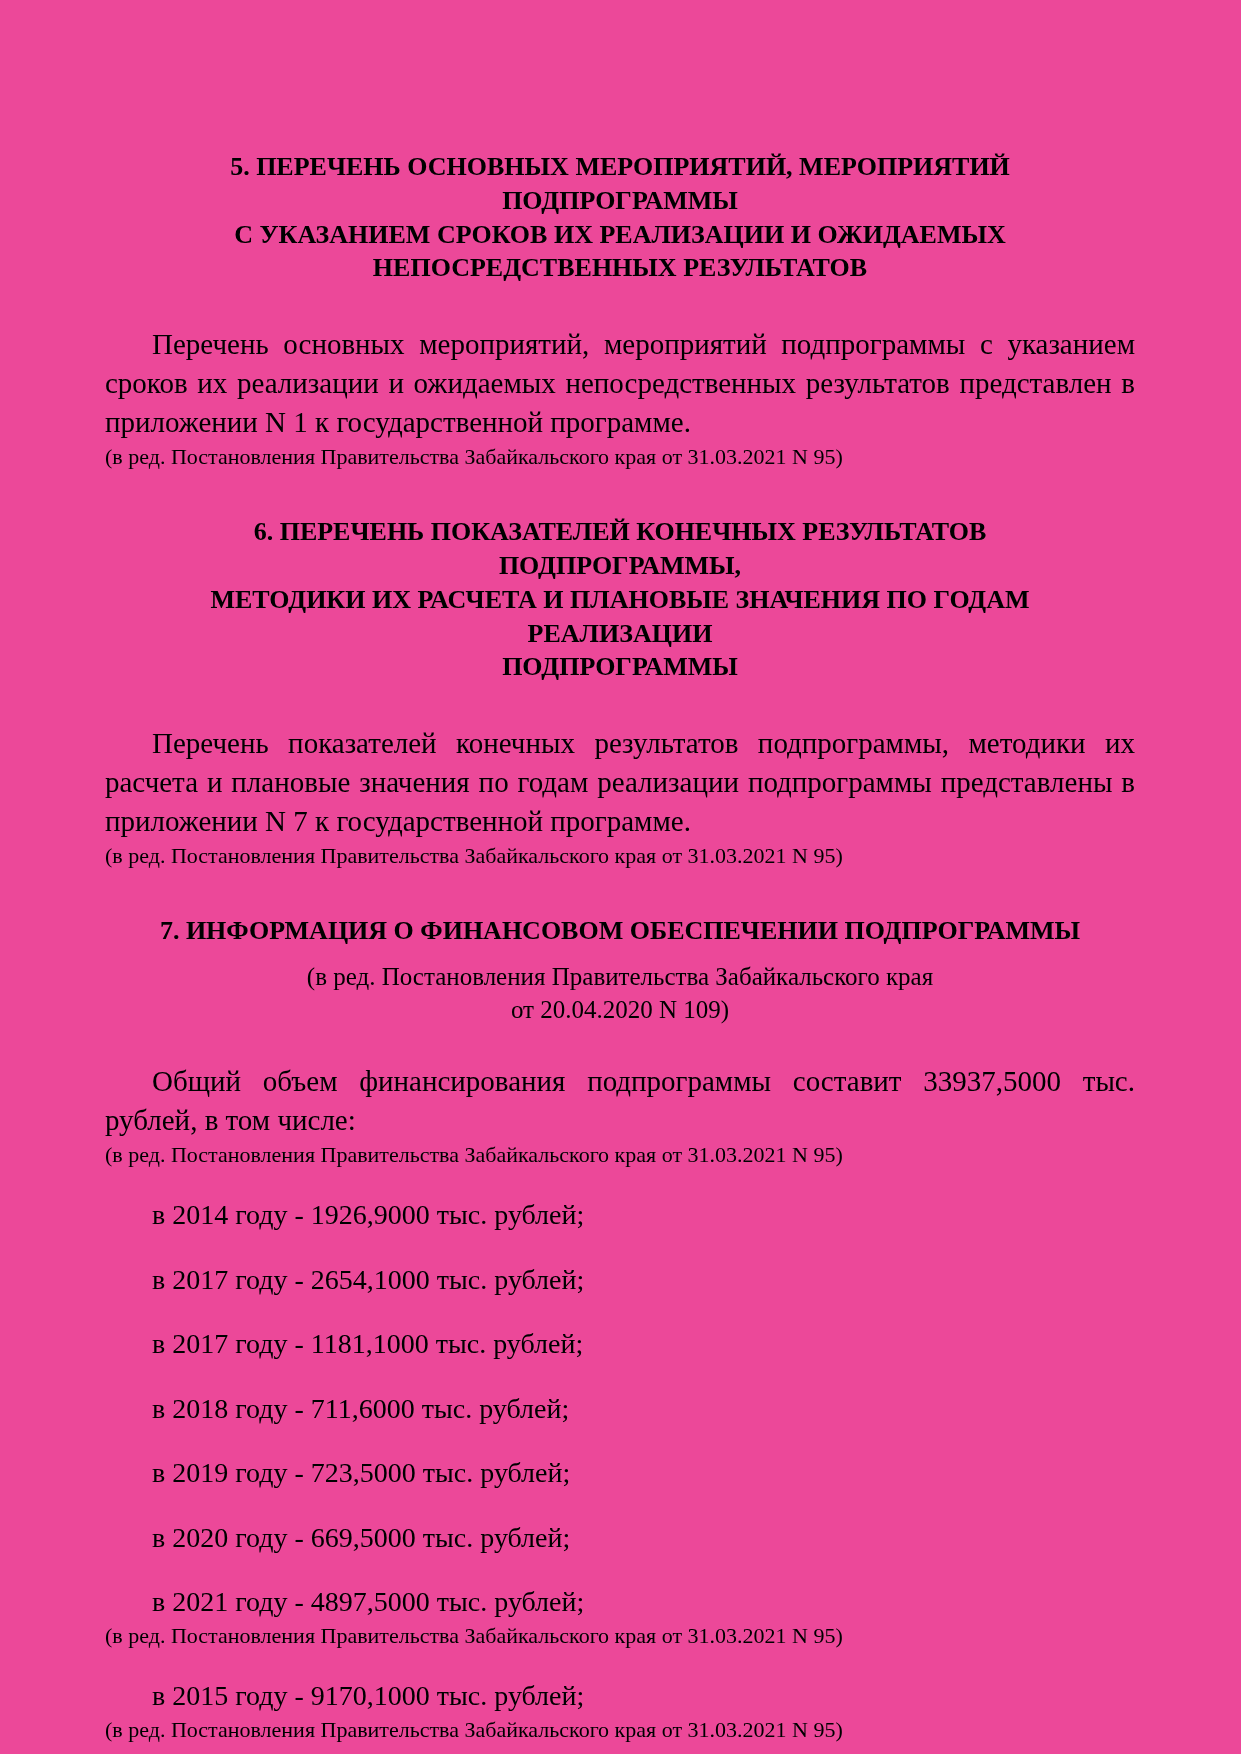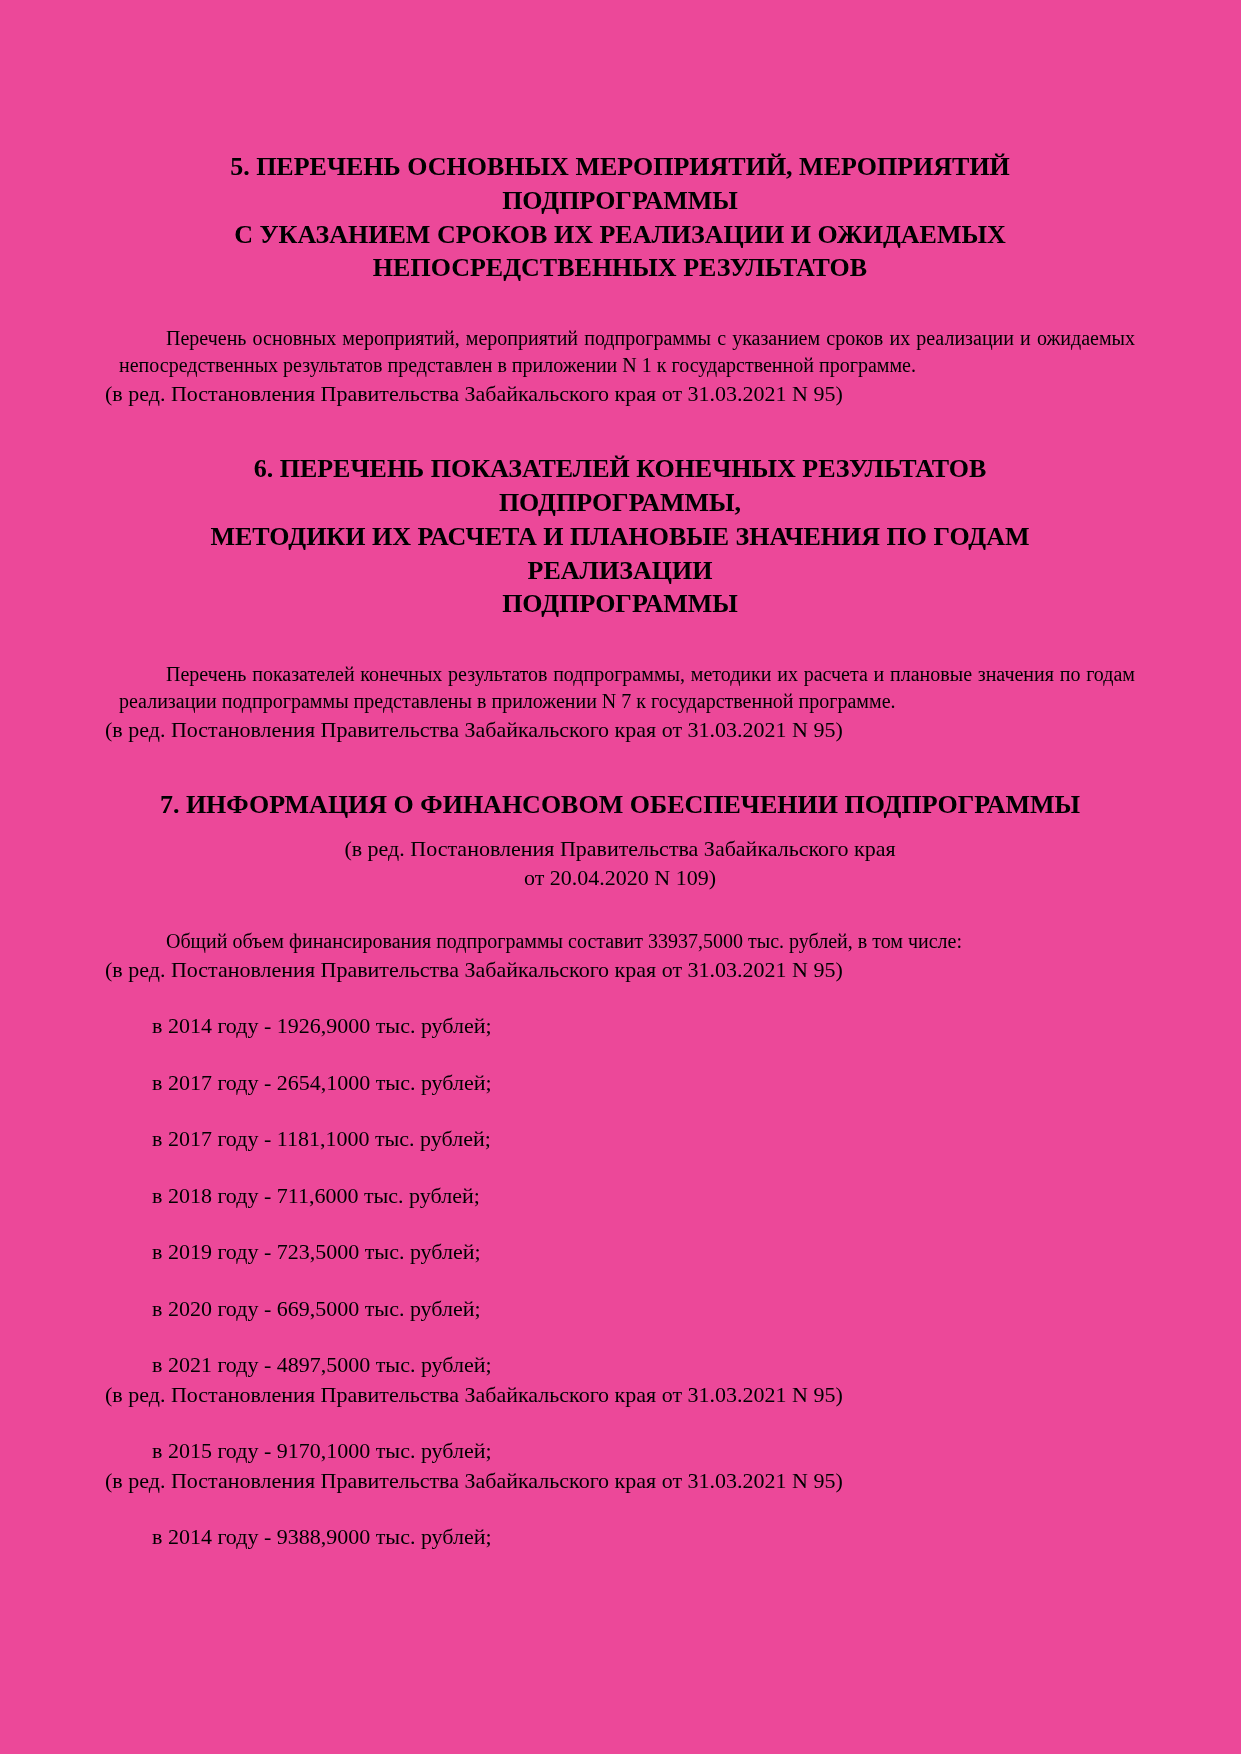--- a/index.html
+++ b/index.html
@@ -15,41 +15,40 @@
   }
   .heading {
     font-size: 26px;
     font-weight: bold;
     text-align: center;
     white-space: pre-line;
     line-height: 1.3;
     margin: 0 0 40px 0;
   }
   .heading-note {
-    font-size: 22px;
+    font-size: 25px;
     text-align: center;
     white-space: pre-line;
     line-height: 1.32;
     margin: -28px 0 36px 0;
   }
   .body-par {
-    font-size: 20px;
+    font-size: 29px;
     line-height: 1.34;
     text-align: justify;
     text-indent: 47px;
-    margin-left: 14px;
   }
   .amendment {
     font-size: 22px;
     line-height: 1.34;
     margin: 0 0 27px 0;
   }
   .amendment.section-gap { margin-bottom: 44px; }
   .year-par {
-    font-size: 22px;
+    font-size: 28px;
     line-height: 1.34;
     text-indent: 47px;
     margin: 0 0 27px 0;
   }
   .year-par.tight { margin-bottom: 0; }
 </style>
 </head>
 <body>
 
 <div class="page">

